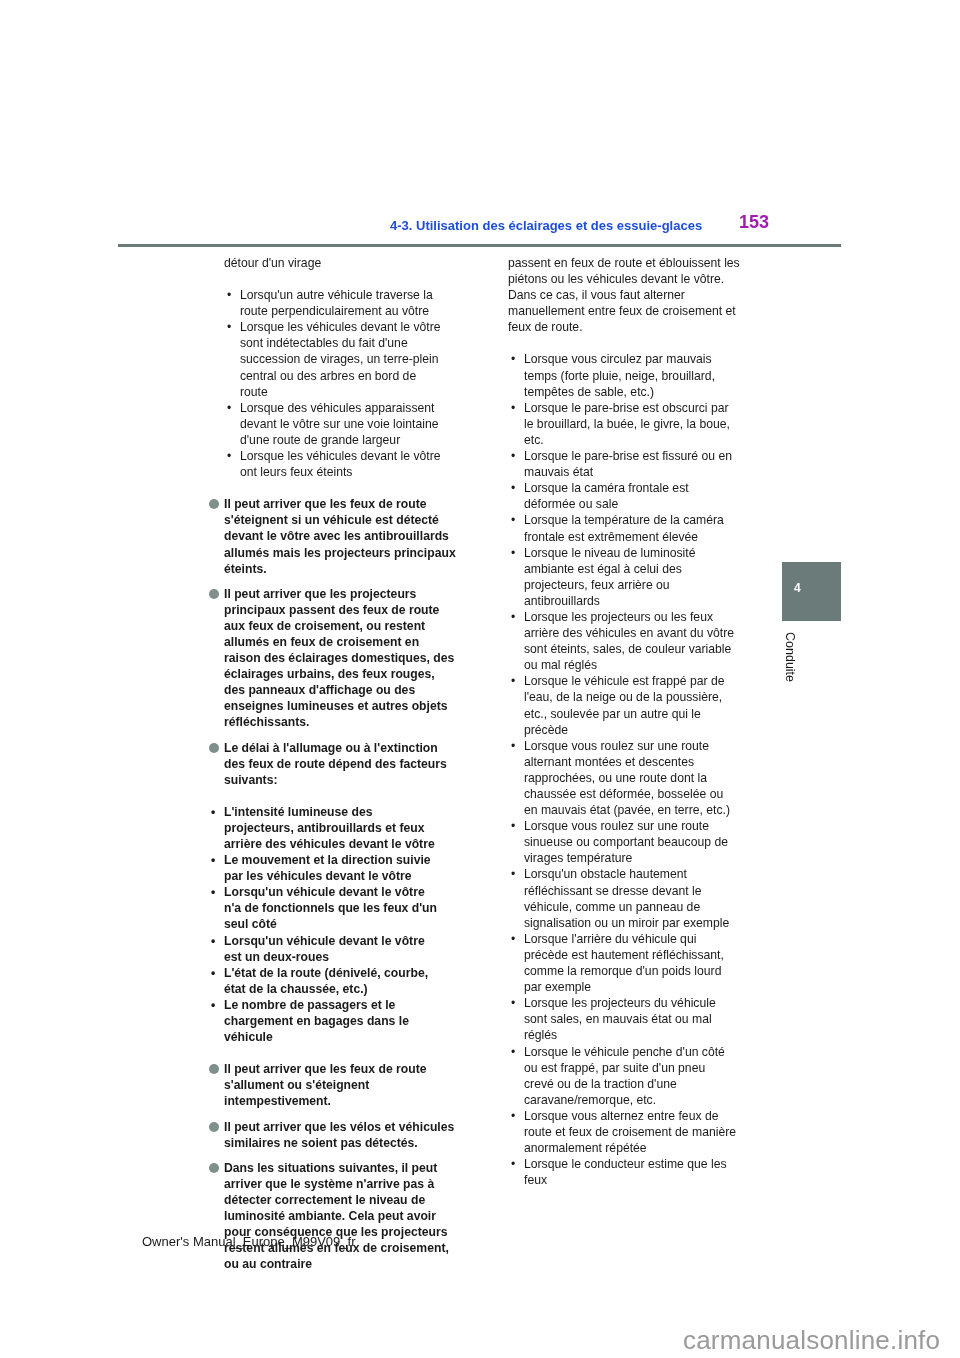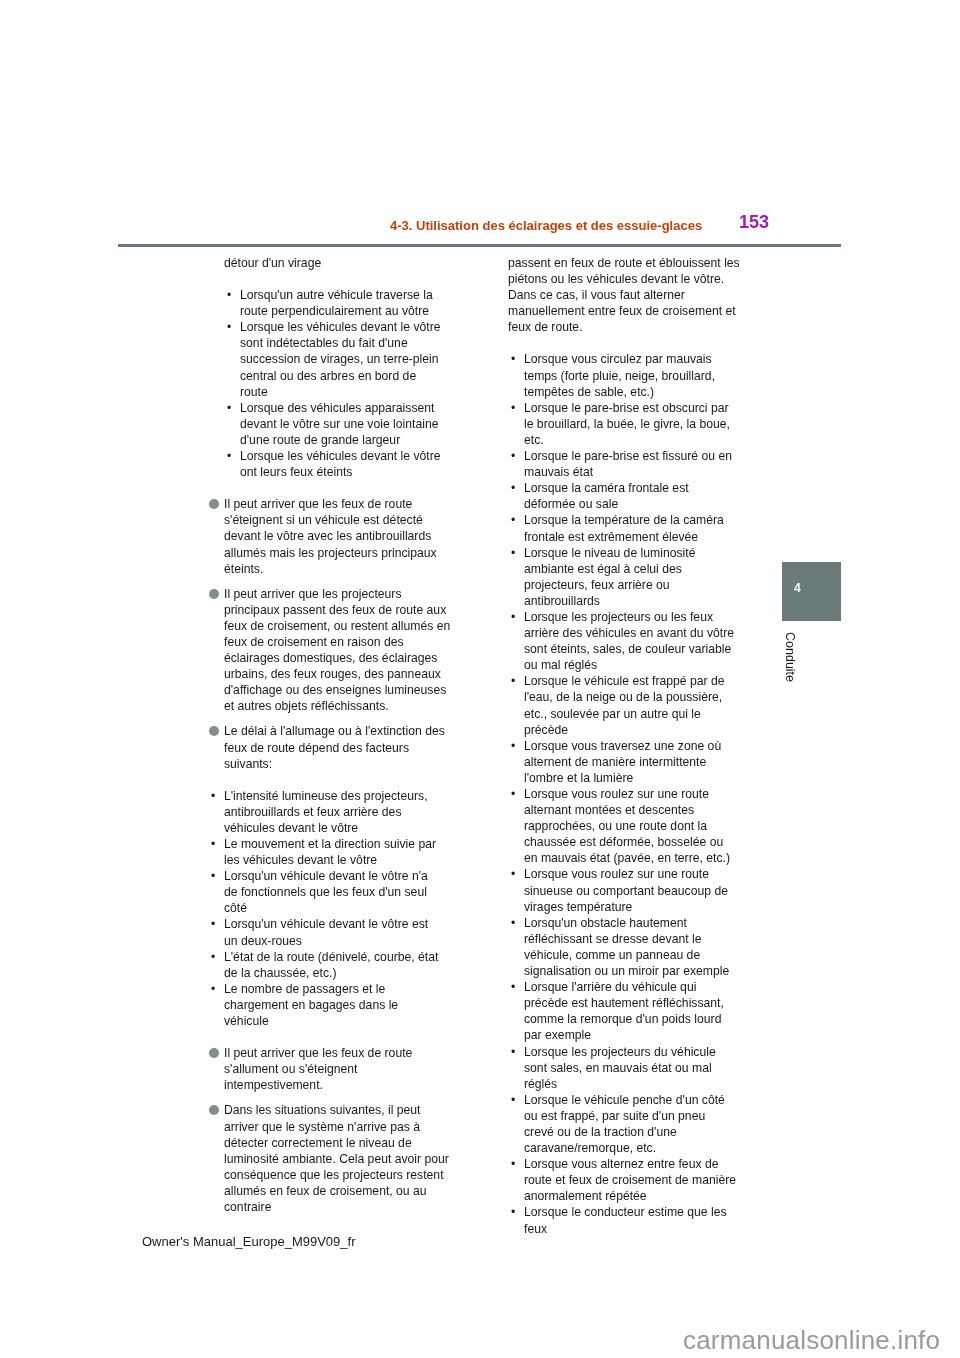--- a/index.html
+++ b/index.html
@@ -1,32 +1,32 @@
 <!DOCTYPE html>
 <html><head>
 <meta charset="utf-8">
 <style>
   html, body { margin: 0; padding: 0; background: #ffffff; }
   body { width: 960px; height: 1358px; position: relative; overflow: hidden;
          font-family: "Liberation Sans", sans-serif; color: #1a1a1a; }
-  .header-title { position: absolute; left: 390px; top: 218px; font-size: 13px; font-weight: bold; color: #c2410c; white-space: nowrap; }
+  .header-title { position: absolute; left: 390px; top: 218px; font-size: 13px; font-weight: bold; color: #1d4ed8; white-space: nowrap; }
   .page-number { position: absolute; left: 739px; top: 212px; font-size: 18px; font-weight: bold; color: #a21caf; }
   .header-rule { position: absolute; left: 118px; top: 244px; width: 723px; height: 3px; background: #6b7b7a; }
   .tab { position: absolute; left: 782px; top: 562px; width: 59px; height: 59px; background: #6b7b7a; }
   .tab-num { position: absolute; left: 12px; top: 19px; font-size: 12px; font-weight: bold; color: #ffffff; }
   .tab-label { position: absolute; left: 783px; top: 632px; font-size: 12.5px; color: #1a1a1a;
                writing-mode: vertical-rl; white-space: nowrap; }
   .col { position: absolute; top: 255px; width: 250px; font-size: 12.2px; line-height: 16.1px; }
   .col-left { left: 208px; }
   .col-right { left: 492px; width: 262px; }
   .cont { padding-left: 16px; margin: 0; }
   .bullet-list { list-style: none; margin: 16px; padding: 0; }
   .bullet-list li { position: relative; padding-left: 16px; }
   .bullet-list li::before { content: "•"; position: absolute; left: 3px; top: 0; }
-  .note { position: relative; padding-left: 16px; margin-top: 9px; }
+  .note { position: relative; padding-left: 16px; margin-top: 9px; font-weight: bold; }
   .note .dot { position: absolute; left: 1px; top: 3px; width: 10px; height: 10px; border-radius: 50%; background: #7f8f8e; }
   .note .bullet-list { margin-left: -16px; }
   .footer { position: absolute; left: 142px; top: 1234px; font-size: 13px; color: #1a1a1a; }
   .watermark { position: absolute; left: 683px; top: 1325px; font-size: 26px; color: #9a9a9a; letter-spacing: 0.2px; }
 </style>
 </head>
 <body>
 
 <div>
   <div class="header-title">4-3. Utilisation des éclairages et des essuie-glaces</div>
@@ -69,39 +69,42 @@
       <li>L'état de la route (dénivelé, courbe, état de la chaussée, etc.)</li>
       <li>Le nombre de passagers et le chargement en bagages dans le véhicule</li>
     </ul>
   </div>
 
   <div class="note">
     <span class="dot"></span>
     <div>Il peut arriver que les feux de route s'allument ou s'éteignent intempestivement.</div>
   </div>
 
+  <div class="note">
+    <span class="dot"></span>
+    <div>Il peut arriver que les vélos et véhicules similaires ne soient pas détectés.</div>
+  </div>
 
   <div class="note">
     <span class="dot"></span>
     <div>Dans les situations suivantes, il peut arriver que le système n'arrive pas à détecter correctement le niveau de luminosité ambiante. Cela peut avoir pour conséquence que les projecteurs restent allumés en feux de croisement, ou au contraire</div>
   </div>
 </div>
 
 <div class="col col-right">
   <p class="cont">passent en feux de route et éblouissent les piétons ou les véhicules devant le vôtre. Dans ce cas, il vous faut alterner manuellement entre feux de croisement et feux de route.</p>
   <ul class="bullet-list">
     <li>Lorsque vous circulez par mauvais temps (forte pluie, neige, brouillard, tempêtes de sable, etc.)</li>
     <li>Lorsque le pare-brise est obscurci par le brouillard, la buée, le givre, la boue, etc.</li>
     <li>Lorsque le pare-brise est fissuré ou en mauvais état</li>
     <li>Lorsque la caméra frontale est déformée ou sale</li>
     <li>Lorsque la température de la caméra frontale est extrêmement élevée</li>
     <li>Lorsque le niveau de luminosité ambiante est égal à celui des projecteurs, feux arrière ou antibrouillards</li>
     <li>Lorsque les projecteurs ou les feux arrière des véhicules en avant du vôtre sont éteints, sales, de couleur variable ou mal réglés</li>
     <li>Lorsque le véhicule est frappé par de l'eau, de la neige ou de la poussière, etc., soulevée par un autre qui le précède</li>
-    <li>Lorsque vous traversez une zone où alternent de manière intermittente l'ombre et la lumière</li>
     <li>Lorsque vous roulez sur une route alternant montées et descentes rapprochées, ou une route dont la chaussée est déformée, bosselée ou en mauvais état (pavée, en terre, etc.)</li>
     <li>Lorsque vous roulez sur une route sinueuse ou comportant beaucoup de virages température</li>
     <li>Lorsqu'un obstacle hautement réfléchissant se dresse devant le véhicule, comme un panneau de signalisation ou un miroir par exemple</li>
     <li>Lorsque l'arrière du véhicule qui précède est hautement réfléchissant, comme la remorque d'un poids lourd par exemple</li>
     <li>Lorsque les projecteurs du véhicule sont sales, en mauvais état ou mal réglés</li>
     <li>Lorsque le véhicule penche d'un côté ou est frappé, par suite d'un pneu crevé ou de la traction d'une caravane/remorque, etc.</li>
     <li>Lorsque vous alternez entre feux de route et feux de croisement de manière anormalement répétée</li>
     <li>Lorsque le conducteur estime que les feux</li>
   </ul>
 </div>

